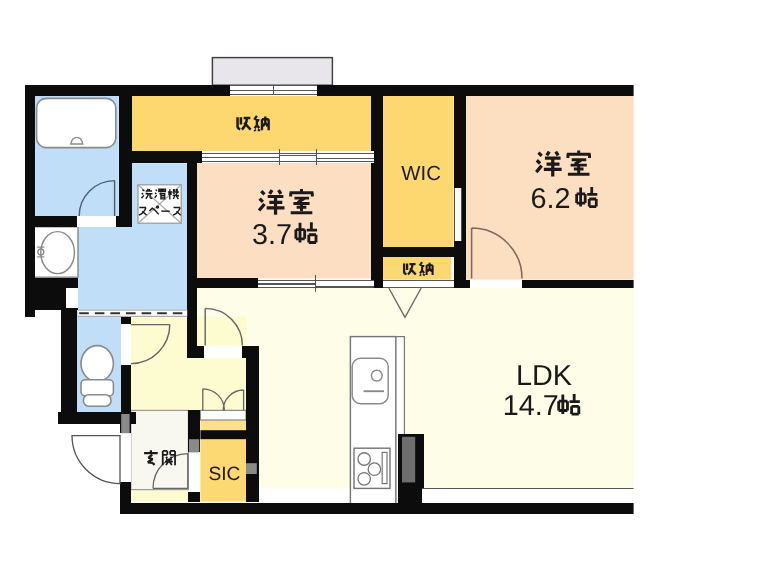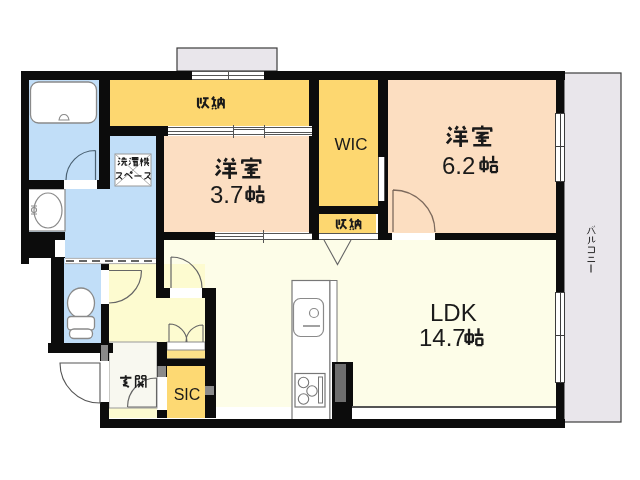--- a/index.html
+++ b/index.html
@@ -1,16 +1,16 @@
 <!DOCTYPE html>
 <html><head>
 <meta charset="utf-8">
 <style>
 html,body{margin:0;padding:0;background:#ffffff;}
-.wrap{width:640px;height:480px;position:relative;overflow:hidden;background:#ffffff;}
+.wrap{width:528px;height:480px;position:relative;overflow:hidden;background:#ffffff;}
 svg{display:block;}
 text{font-family:"Liberation Sans",sans-serif;fill:#1a1a1a;}
 </style>
 </head>
 <body>
 <div class="wrap">
 <svg width="640" height="480" viewBox="0 0 640 480">
 <defs>
 
 <g id="gYou" fill="none">

